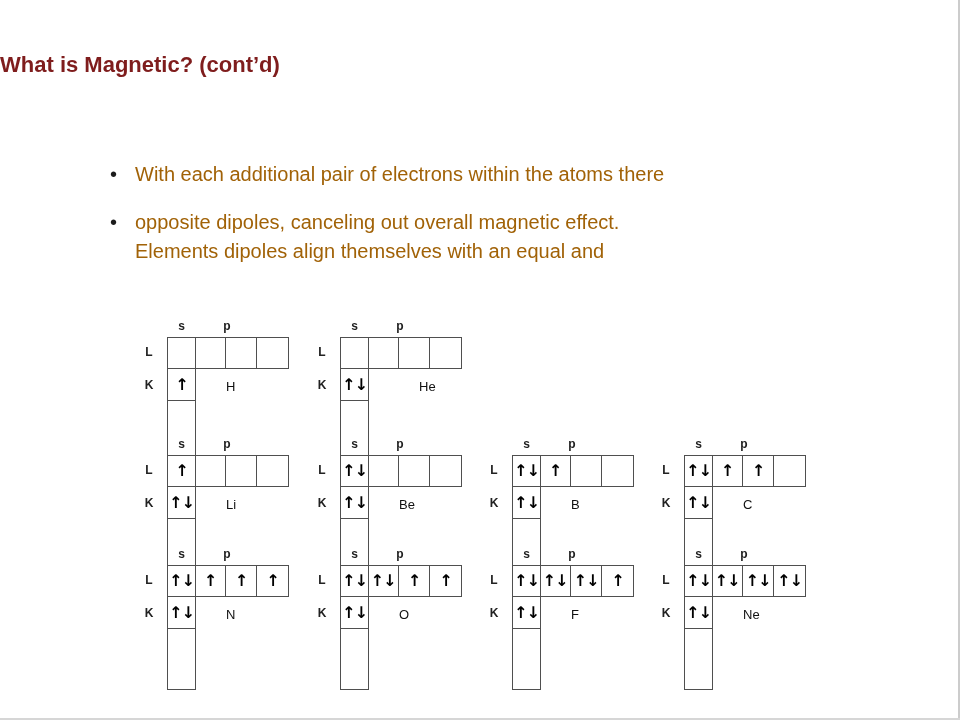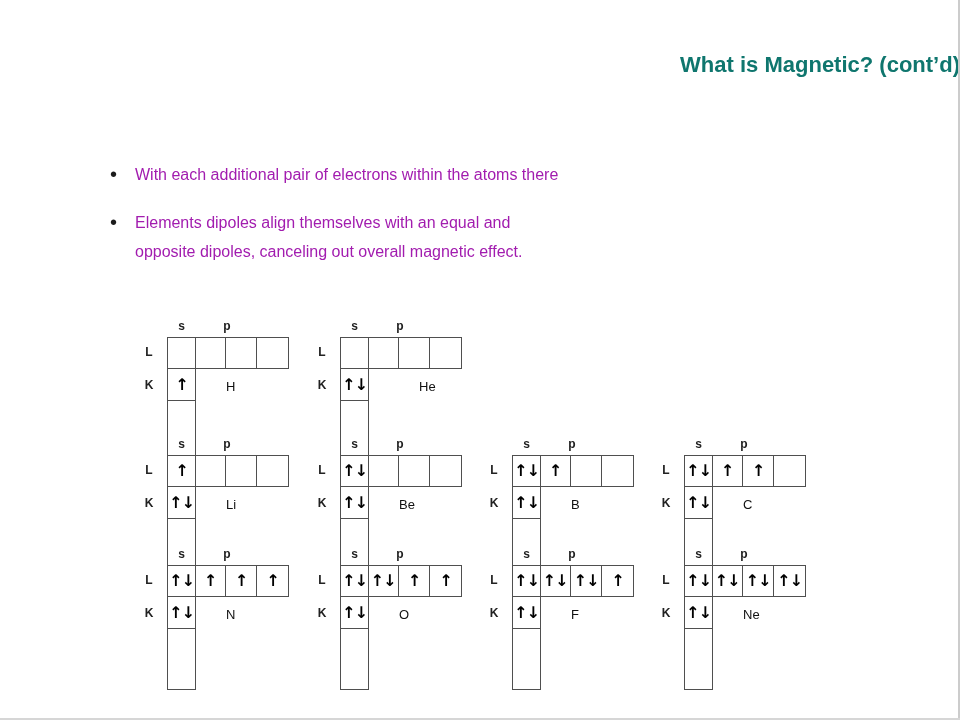--- a/index.html
+++ b/index.html
@@ -10,37 +10,37 @@
     font-family: "Liberation Sans", sans-serif;
     color: #1a1a1a;
     overflow: hidden;
   }
   .edge-right  { position:absolute; right:0; top:0; width:2px; height:100%; background:#cccccc; }
   .edge-bottom { position:absolute; left:0; bottom:0; width:100%; height:2px; background:#d6d6d6; }
 
   .slide-title {
     position: absolute;
     top: 52px; left: 0; width: 100%;
-    text-align: right;
+    text-align: left;
     font-size: 22px;
     font-weight: bold;
-    color: #0f766e;
+    color: #7f1d1d;
   }
 
   .bullets {
     position: absolute;
     top: 160px; left: 107px; width: 760px;
     list-style: none;
   }
   .bullets li {
     position: relative;
     padding-left: 28px;
-    font-size: 16px;
+    font-size: 20px;
     line-height: 29px;
-    color: #a21caf;
+    color: #a16207;
     margin-bottom: 19px;
   }
   .bullets li::before {
     content: "\2022";
     position: absolute;
     left: 3px; top: 0;
     font-size: 20px;
     color: #1c1c1c;
   }
   .bullet-line { display: block; }
@@ -98,22 +98,22 @@
 </head>
 <body>
 
 <div class="slide-title">What is Magnetic? (cont’d)</div>
 
 <ul class="bullets">
   <li>
     <span class="bullet-line">With each additional pair of electrons within the atoms there</span>
   </li>
   <li>
+    <span class="bullet-line">opposite dipoles, canceling out overall magnetic effect.</span>
     <span class="bullet-line">Elements dipoles align themselves with an equal and</span>
-    <span class="bullet-line">opposite dipoles, canceling out overall magnetic effect.</span>
   </li>
 </ul>
 
 <div id="diagram">
     <div class="diagram-group" style="left: 167px; top: 337px;">
       <div class="lbl" style="left: 0px; top: -18px; width: 29px;">s</div>
       <div class="lbl" style="left: 48px; top: -18px; width: 24px;">p</div>
       <div class="lbl" style="left: -27px; top: 8px; width: 18px;">L</div>
       <div class="lbl" style="left: -27px; top: 41px; width: 18px;">K</div>
       <div class="scol open" style="left: 0px; top: 0px; width: 29px; height: 118px;">

